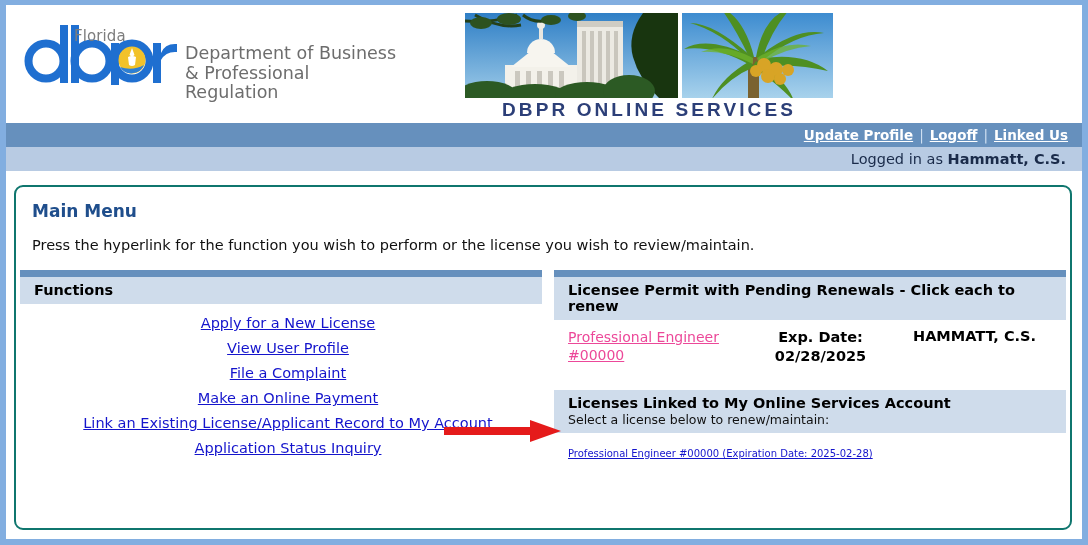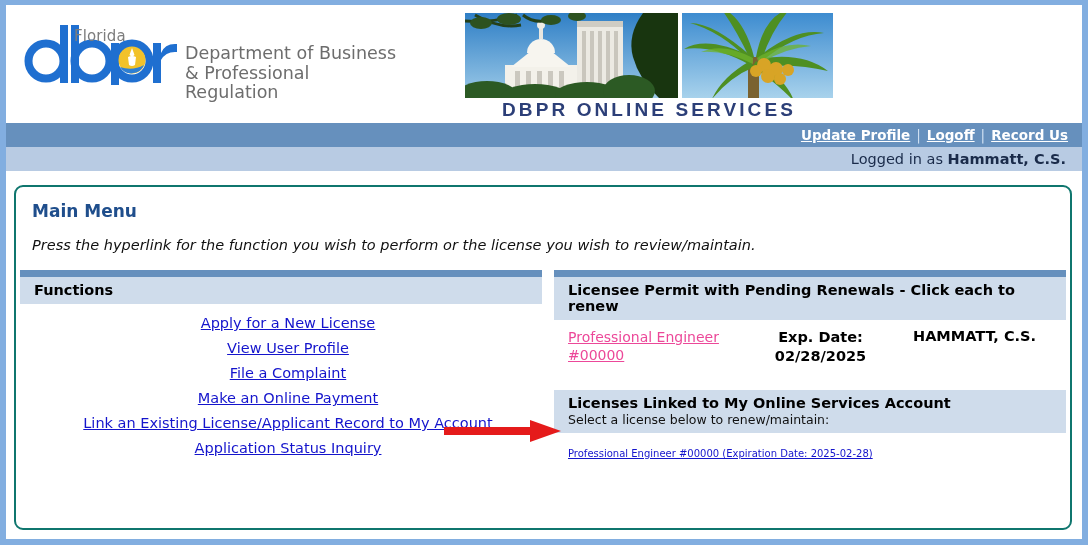--- a/index.html
+++ b/index.html
@@ -155,21 +155,20 @@
   .page-title {
     font-size: 17px;
     font-weight: bold;
     color: #1f4e8c;
     margin: 0 0 16px 0;
   }
   .intro-text {
     font-size: 14.5px;
     color: #111111;
     margin: 0;
-    font-style: italic;
   }
 
   
   .panels {
     position: absolute;
     left: 4px;
     top: 83px;
     width: 1046px;
     display: flex;
     gap: 12px;
@@ -394,21 +393,21 @@
             </g>
           </svg>
         </div>
 
       </div>
       <div class="banner-caption">DBPR ONLINE SERVICES</div>
     </div>
   </div>
 
   <div class="navbar">
-    <a href="#">Update Profile</a><span class="sep">|</span><a href="#">Logoff</a><span class="sep">|</span><a href="#">Record Us</a>
+    <a href="#">Update Profile</a><span class="sep">|</span><a href="#">Logoff</a><span class="sep">|</span><a href="#">Linked Us</a>
   </div>
 
   <div class="loggedbar">
     <span>Logged in as</span>
     <b>Hammatt, C.S.</b>
   </div>
 
   <div class="content-box">
 
     <div class="intro">

